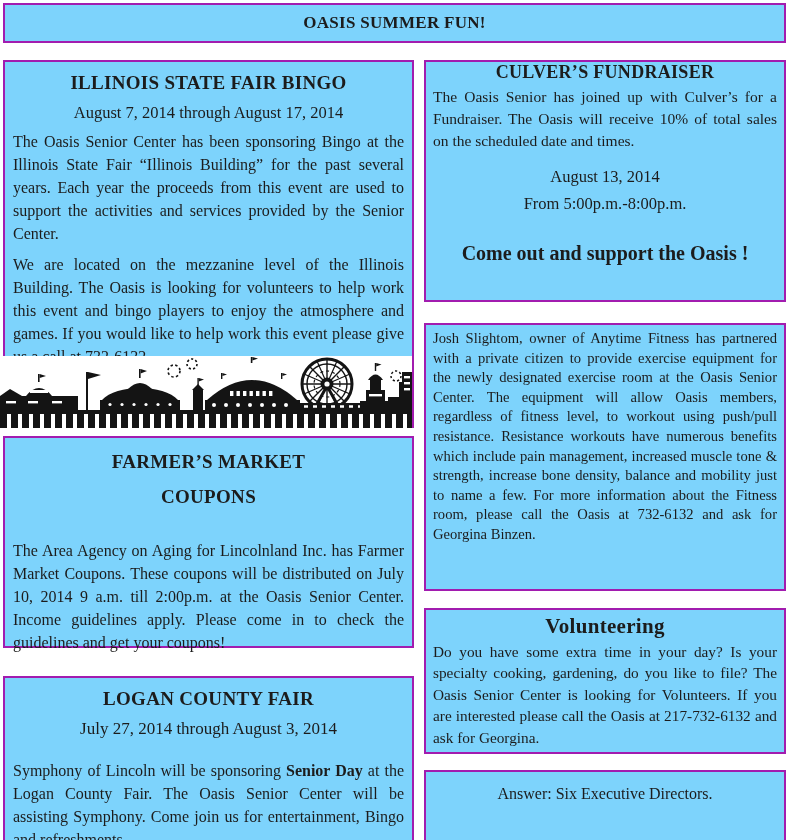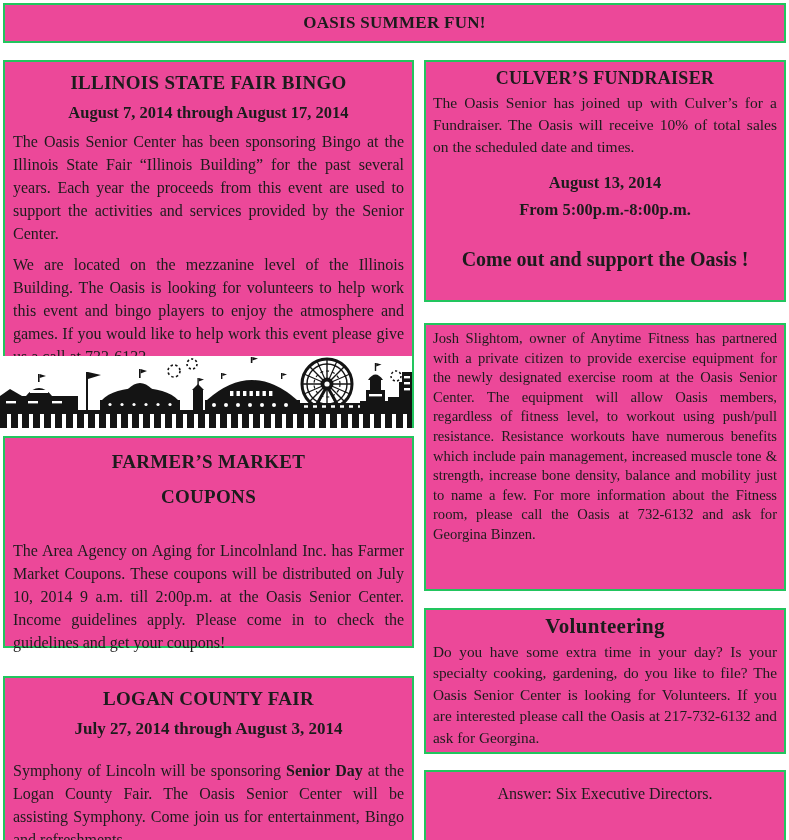--- a/index.html
+++ b/index.html
@@ -1,23 +1,23 @@
 <!DOCTYPE html>
 <html><head>
 <meta charset="utf-8">
 <style>
   html,body{margin:0;padding:0;background:#fff;}
   .page{
     position:relative;width:789px;height:840px;background:#fff;
     font-family:"Liberation Serif","DejaVu Serif",serif;color:#1c1c1c;
     overflow:hidden;
   }
-  .box{position:absolute;border:2px solid #22c55e;background:#ec4899;box-sizing:border-box;}
+  .box{position:absolute;border:2px solid #a21caf;background:#7dd3fc;box-sizing:border-box;}
   .title{font-weight:bold;text-align:center;letter-spacing:.3px;}
-  .datebold{font-weight:bold;text-align:center;}
+  .datebold{font-weight:normal;text-align:center;}
   .body{ text-align:justify;}
   p{margin:0;}
 
   
   .header-box{left:3px;top:3px;width:783px;height:40px;}
   .header-box .title{font-size:17px;line-height:36px;}
 
   
   .bingo-box{left:3px;top:60px;width:411px;height:368px;border-bottom:none;}
   .bingo-box .inner{padding:7px 8px 0;}
@@ -33,21 +33,21 @@
   .farmers-box .t2{margin-top:13px;}
   .farmers-box .body{font-size:16px;line-height:23px;margin:31px 8px 0;}
 
   .logan-box{left:3px;top:676px;width:411px;height:216px;}
   .logan-box .title{font-size:19px;margin-top:10px;}
   .logan-box .datebold{font-size:17px;margin-top:9px;}
   .logan-box .body{font-size:16px;line-height:23px;margin:20px 8px 0;}
 
   
   .culvers-box{left:424px;top:60px;width:362px;height:242px;}
-  .culvers-box .title{font-size:18px;margin-top:6px;}
+  .culvers-box .title{font-size:18px;}
   .culvers-box .body{font-size:15.5px;line-height:22px;margin:3px 7px 0;}
   .culvers-box .datebold{font-size:16.5px;}
   .culvers-box .d1{margin-top:15px;}
   .culvers-box .d2{margin-top:7px;}
   .culvers-box .cta{font-size:20px;font-weight:bold;text-align:center;margin-top:28px;}
 
   .wellness-box{left:424px;top:323px;width:362px;height:268px;}
   .wellness-box .title{font-size:19px;margin-top:7px;}
   .wellness-box .body{font-size:14.6px;line-height:19.6px;margin:4px 7px 0;}
 

